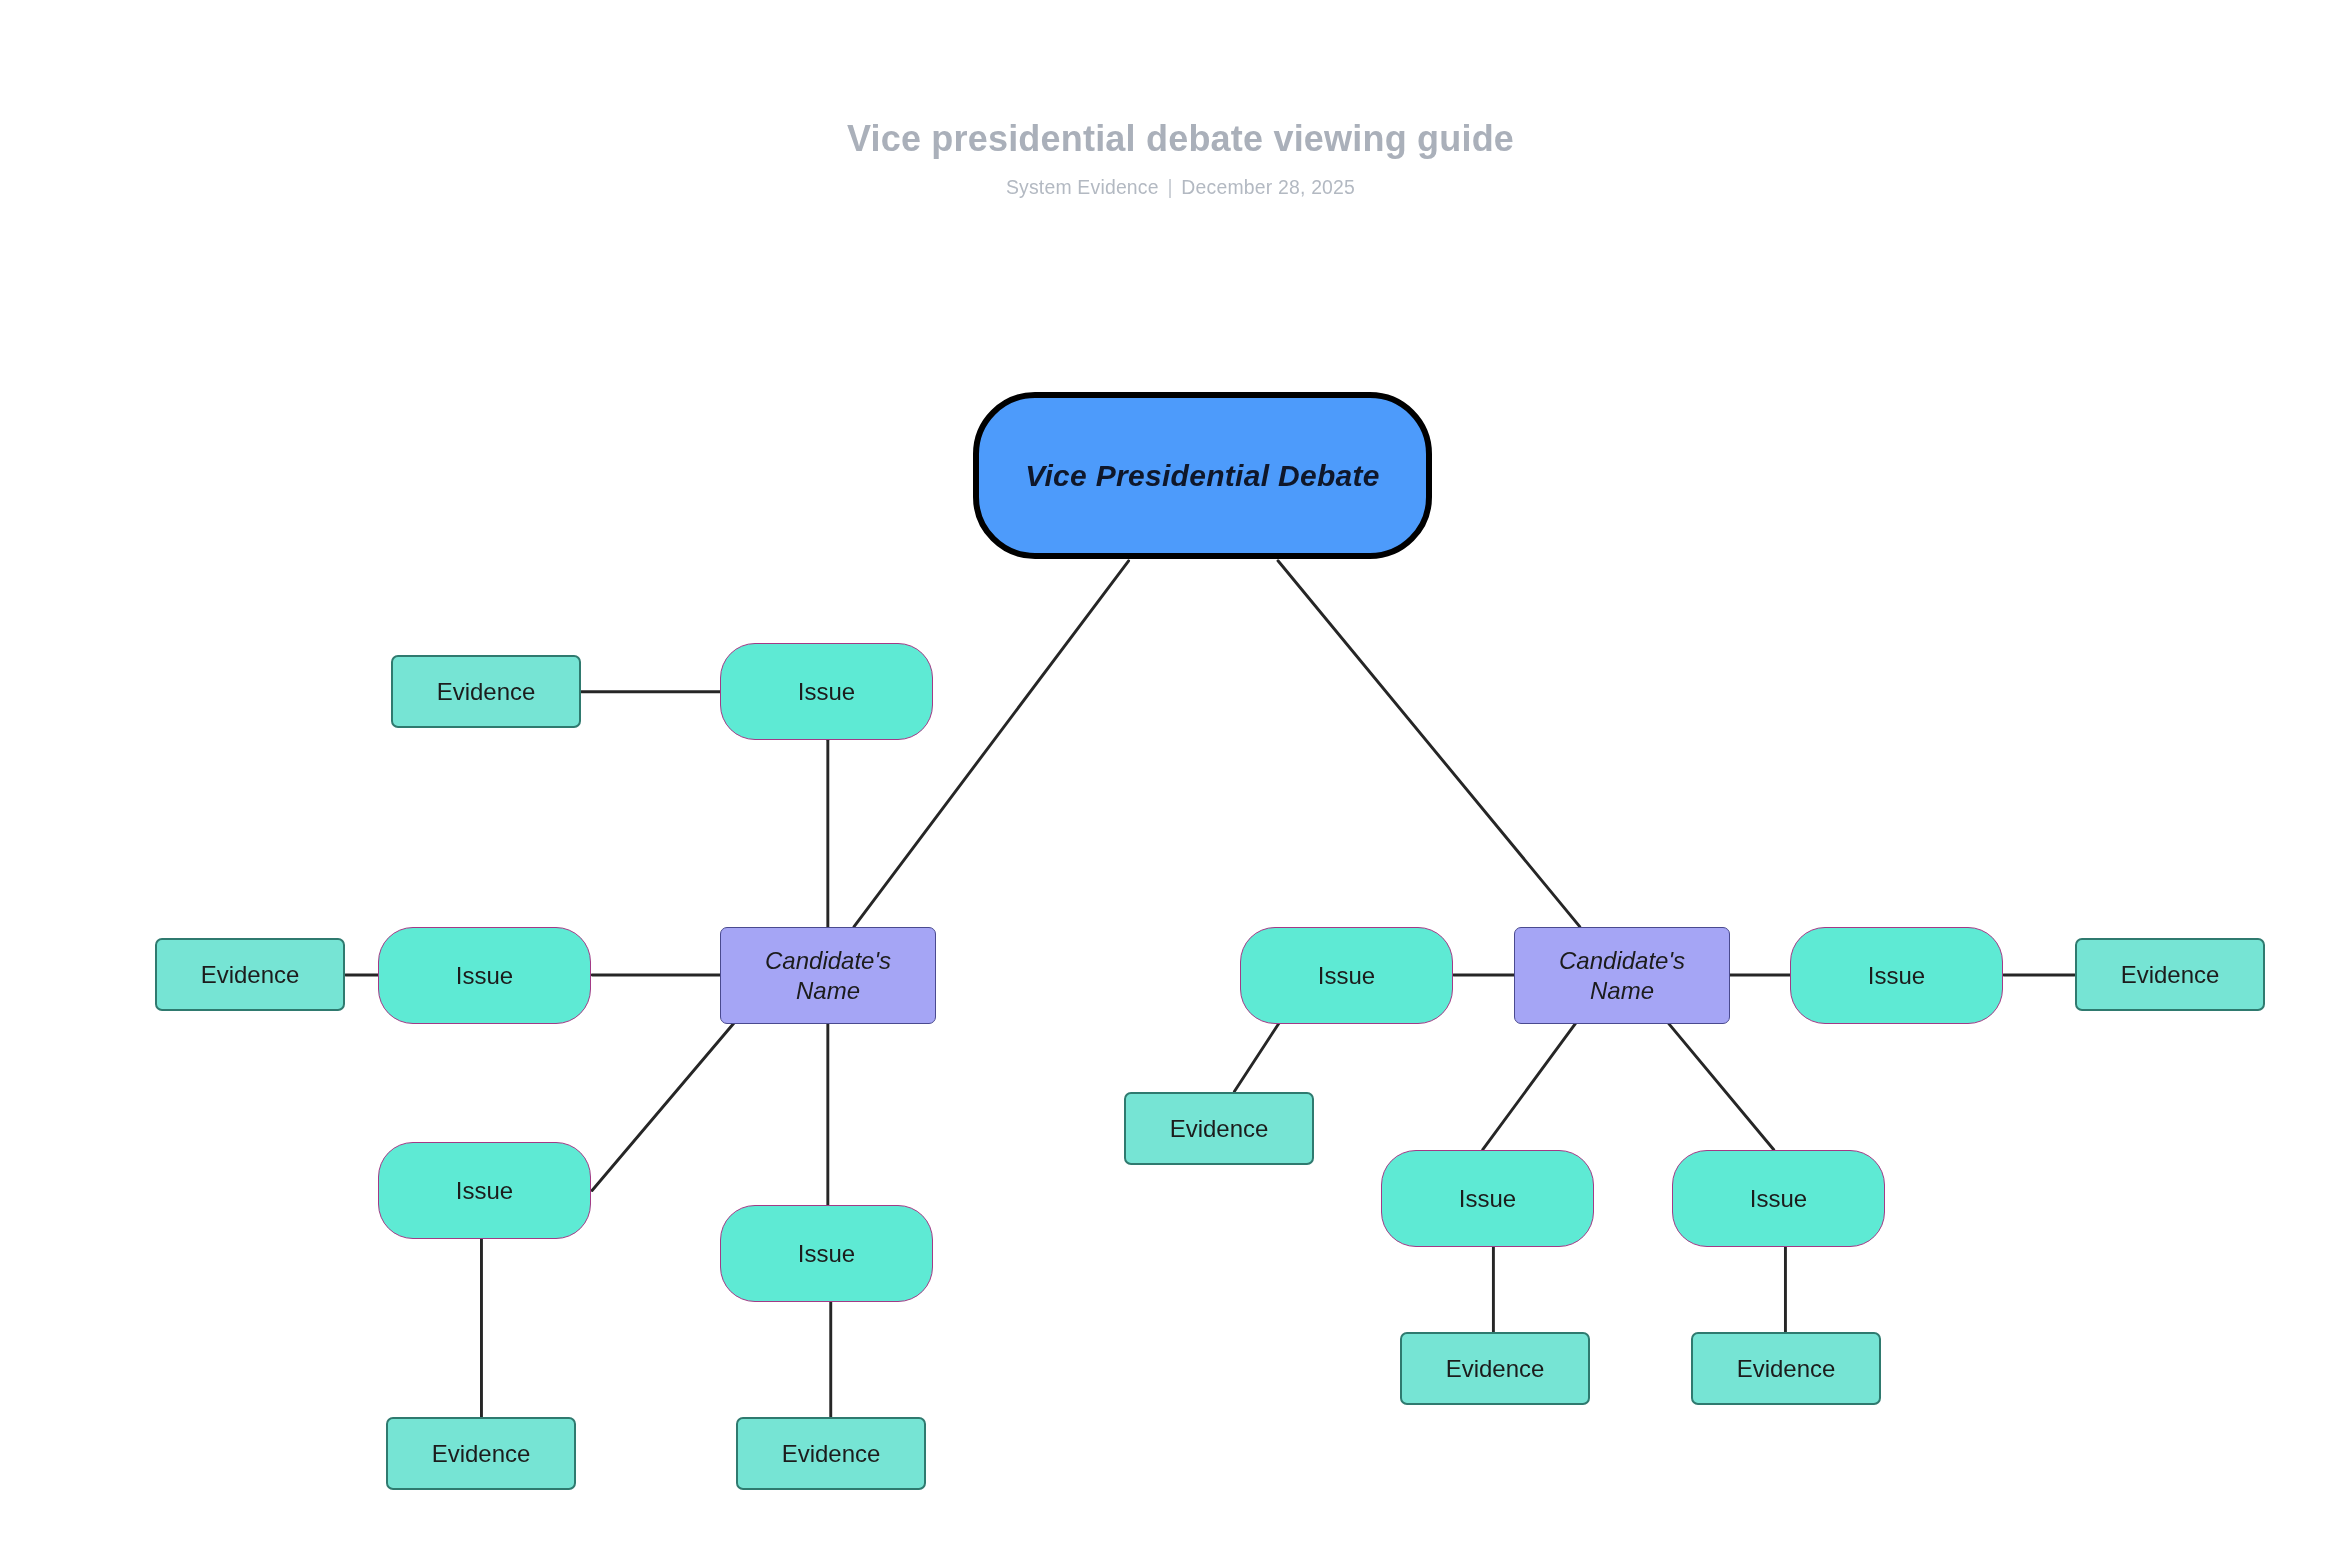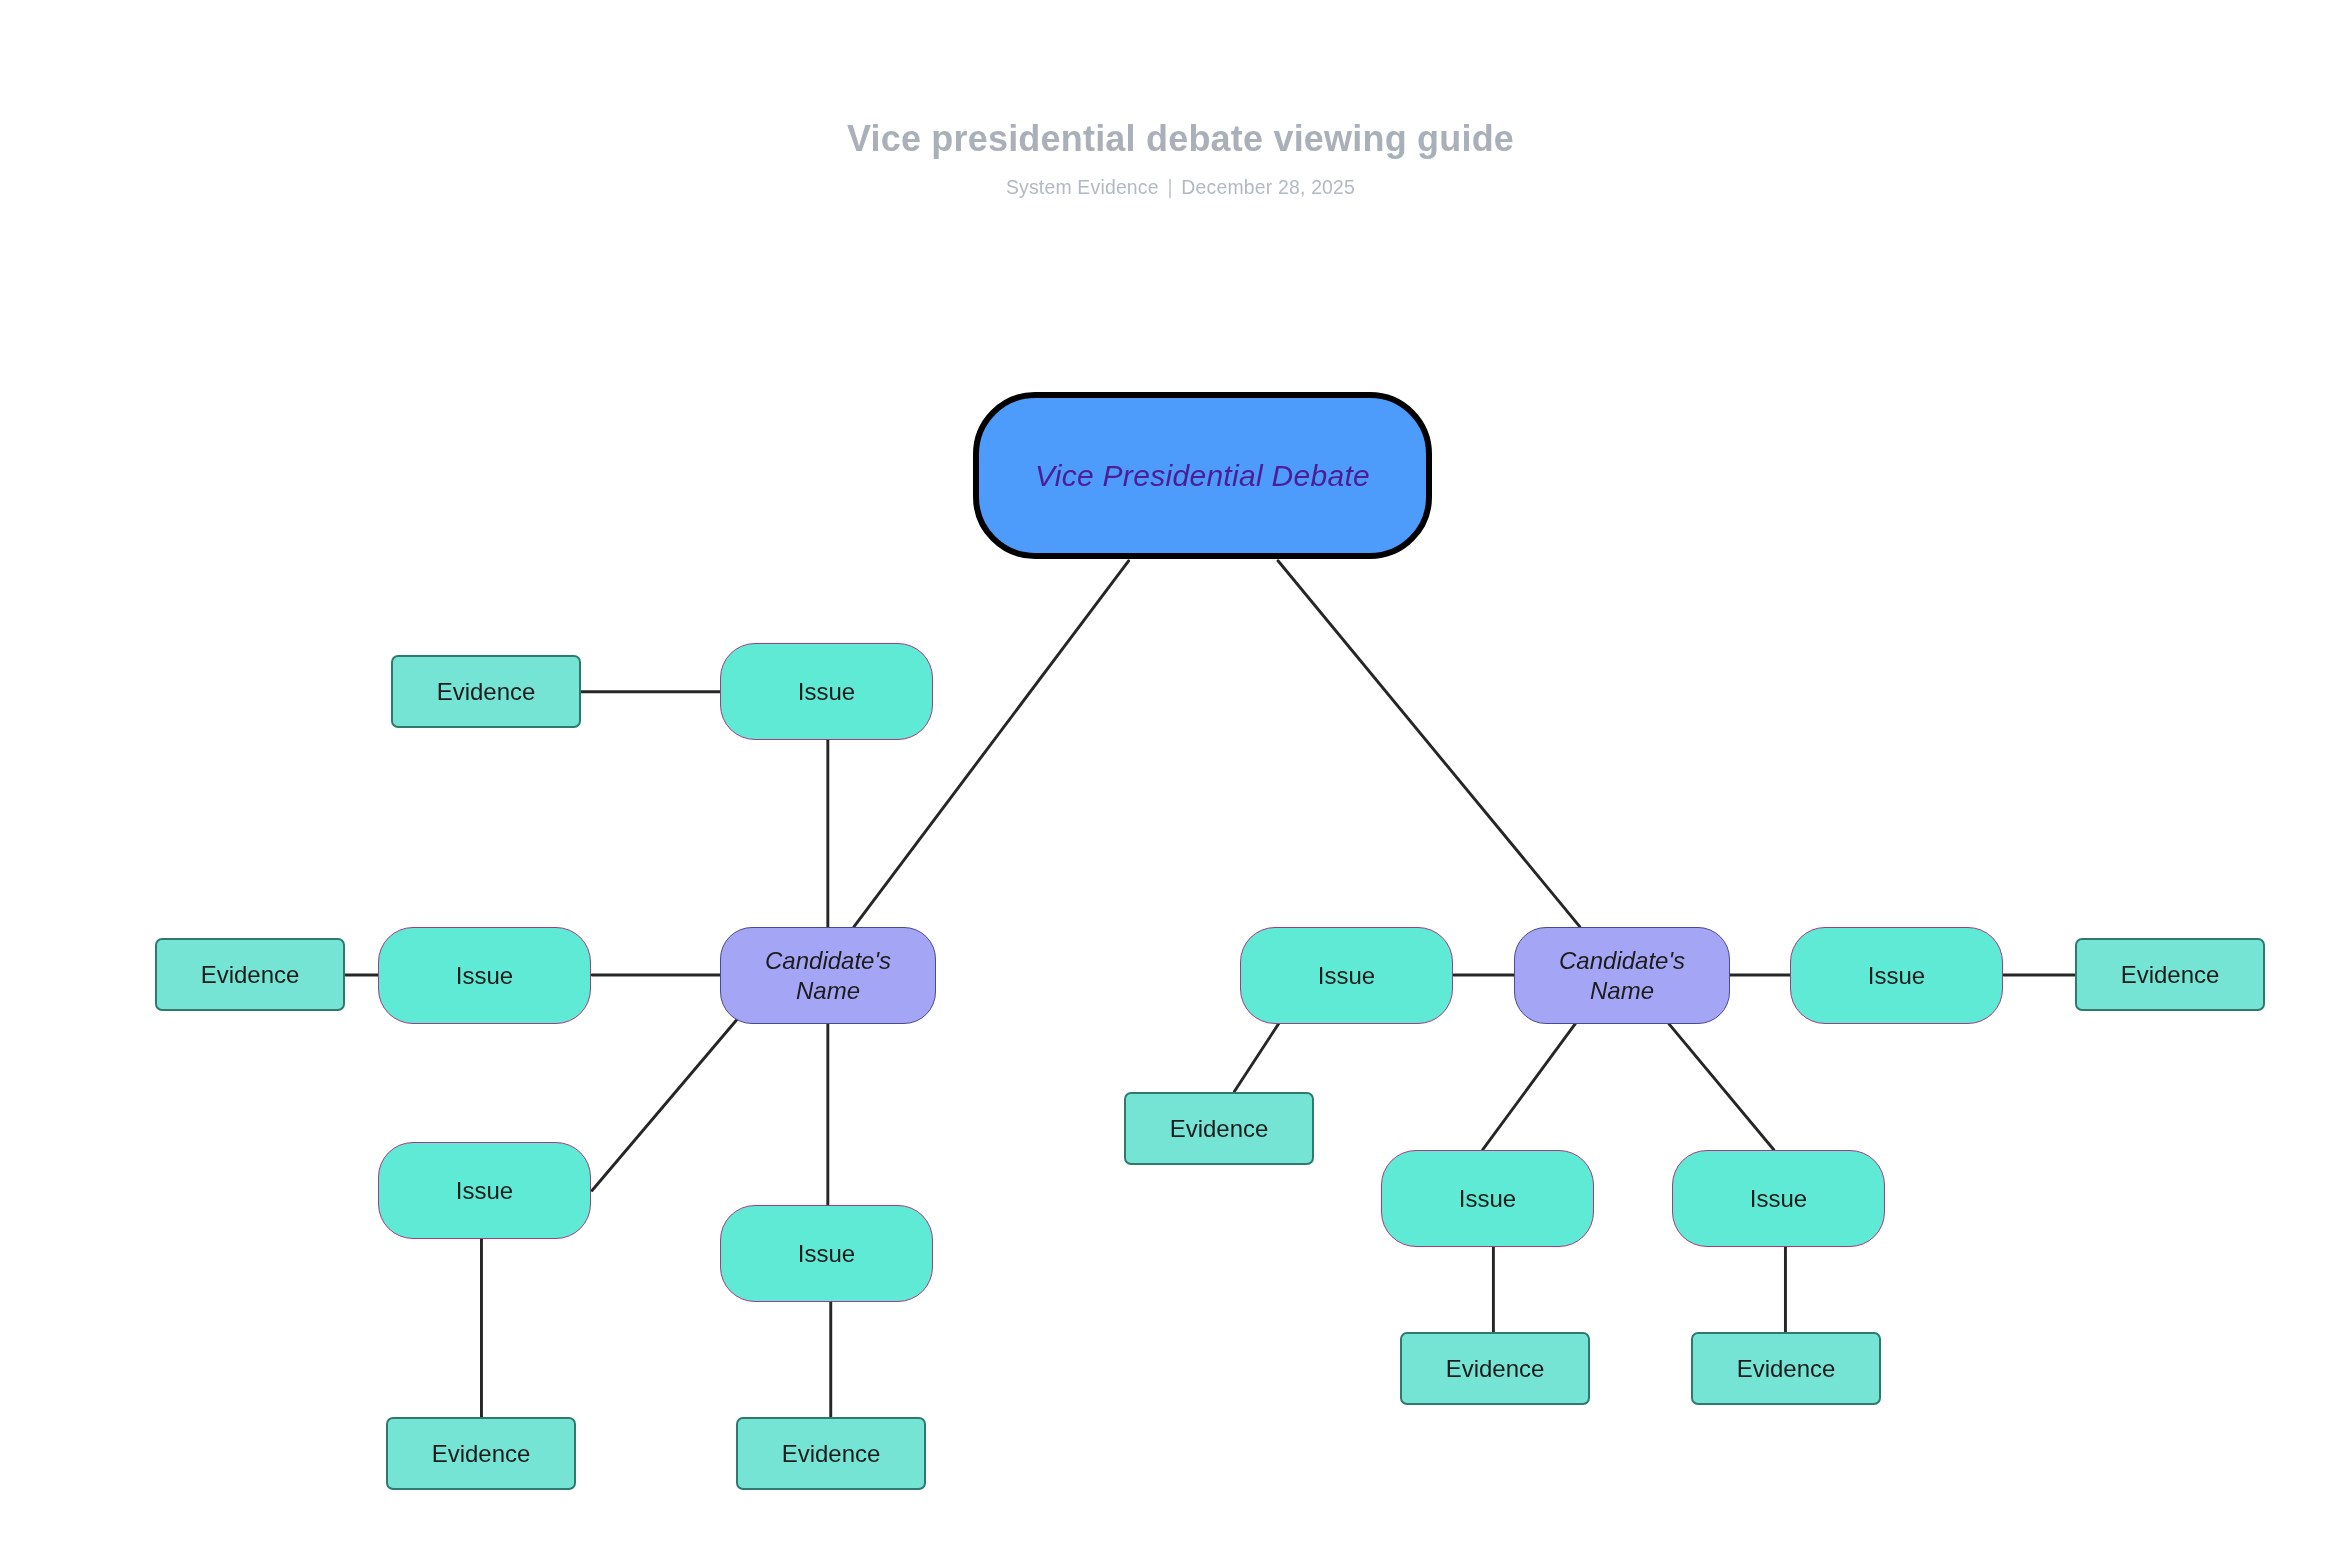--- a/index.html
+++ b/index.html
@@ -65,31 +65,31 @@
     display: flex;
     align-items: center;
     justify-content: center;
     text-align: center;
   }
 
   .node-root {
     background: #4d9bfb;
     border: 6.8px solid #000000;
     border-radius: 62px;
-    color: #4c1d95;
+    color: #0f172a;
     font-size: 30px;
-    font-weight: normal;
+    font-weight: bold;
     font-style: italic;
     letter-spacing: 0.3px;
   }
 
   .node-candidate {
     background: #a5a5f5;
     border: 1.9px solid #4a4a8f;
-    border-radius: 32px;
+    border-radius: 7px;
     color: #1c1c1c;
     font-size: 24px;
     font-style: italic;
     line-height: 1.25;
   }
 
   .node-issue {
     background: #5eead4;
     border: 1.9px solid #a33a86;
     border-radius: 35px;

